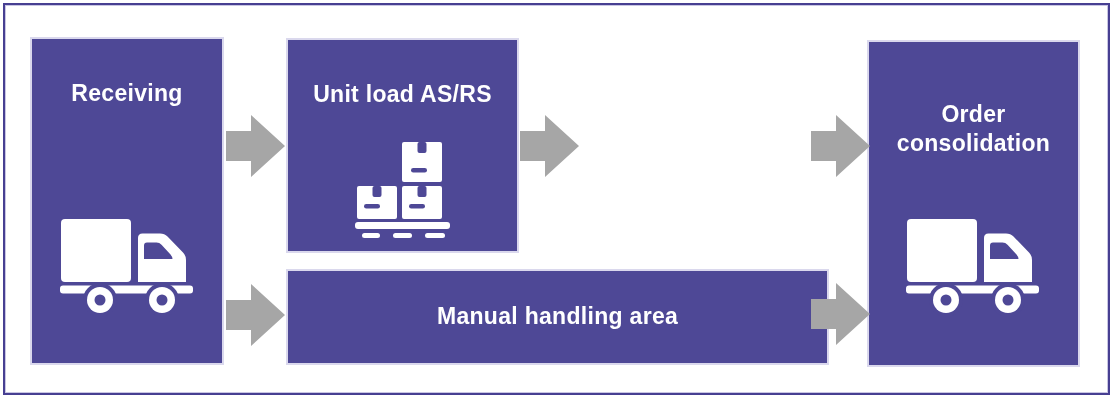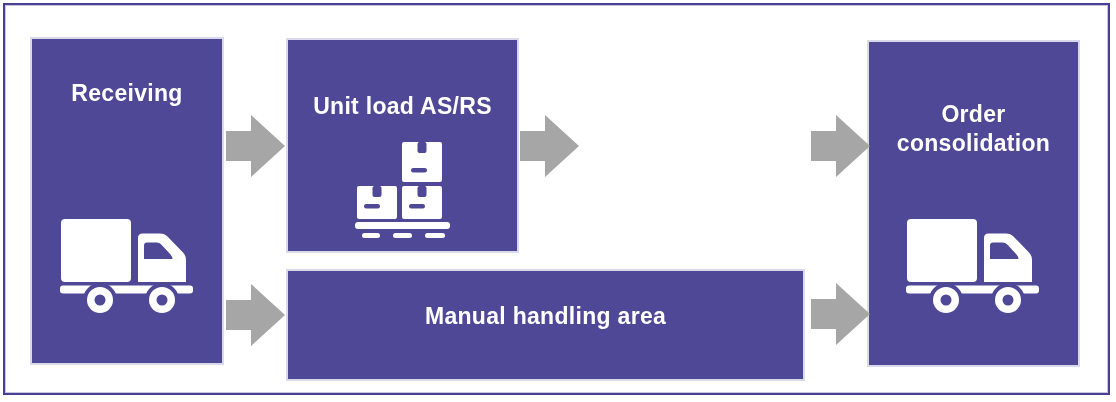--- a/index.html
+++ b/index.html
@@ -21,33 +21,33 @@
   }
   .node {
     position: absolute;
     background: #4E4896;
     box-shadow: 0 0 0 2px #DAD8ED;
   }
   #node-receiving { left: 32px;  top: 39px;  width: 190px; height: 324px; }
   #node-unit-load { left: 288px; top: 40px;  width: 229px; height: 211px; }
   #node-mini-load { left: 578px; top: 40px;  width: 228px; height: 212px; }
   #node-order     { left: 869px; top: 42px;  width: 209px; height: 323px; }
-  #node-manual    { left: 288px; top: 271px; width: 515px; height: 108px;  }
+  #node-manual    { left: 288px; top: 271px; width: 515px; height: 92px; padding-left: 24px;  }
   .node-label {
     position: absolute;
     left: 0; right: 0;
     text-align: center;
     color: #FFFFFF;
     font-size: 23px;
     font-weight: 700;
     letter-spacing: 0.3px;
     line-height: 29px;
   }
   #node-receiving .node-label { top: 40px; }
-  #node-unit-load .node-label { top: 52px; }
+  #node-unit-load .node-label { top: 40px; }
   #node-mini-load .node-label { top: 52px; }
   #node-order     .node-label { top: 58px; padding: 0 18px; }
   #node-manual    .node-label { top: 31px; }
   .icon { position: absolute; }
   #node-receiving .truck { left: 28px; top: 177px; }
   #node-order     .truck { left: 37px; top: 174px; }
   .arrow {
     position: absolute;
     width: 59px; height: 62px;
   }

